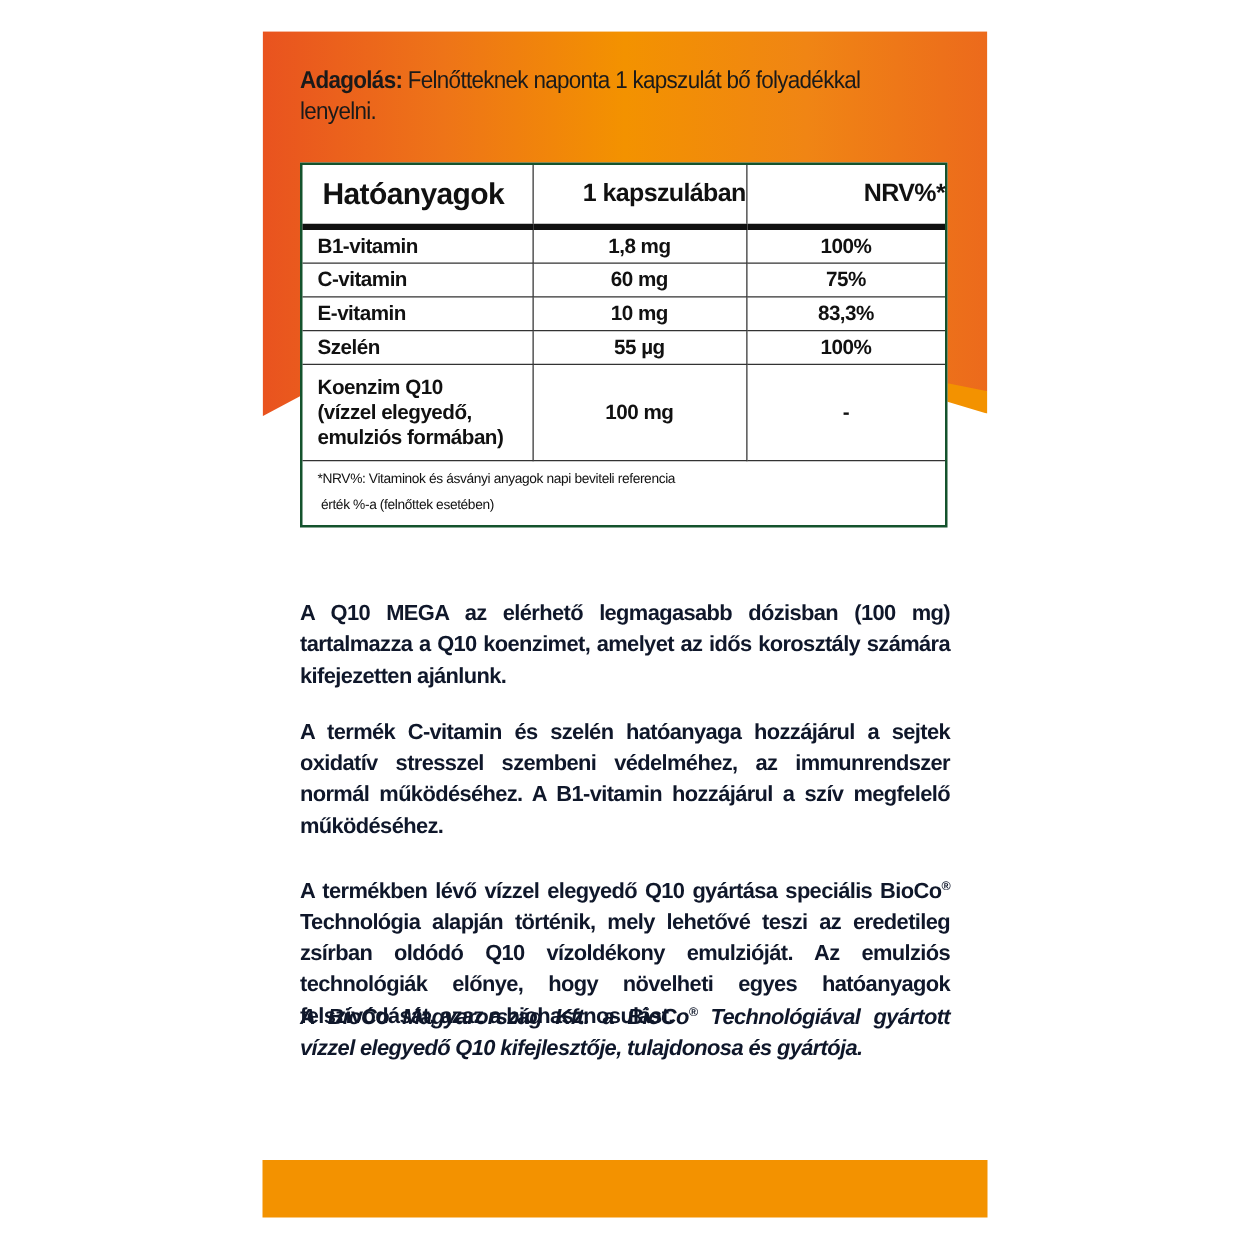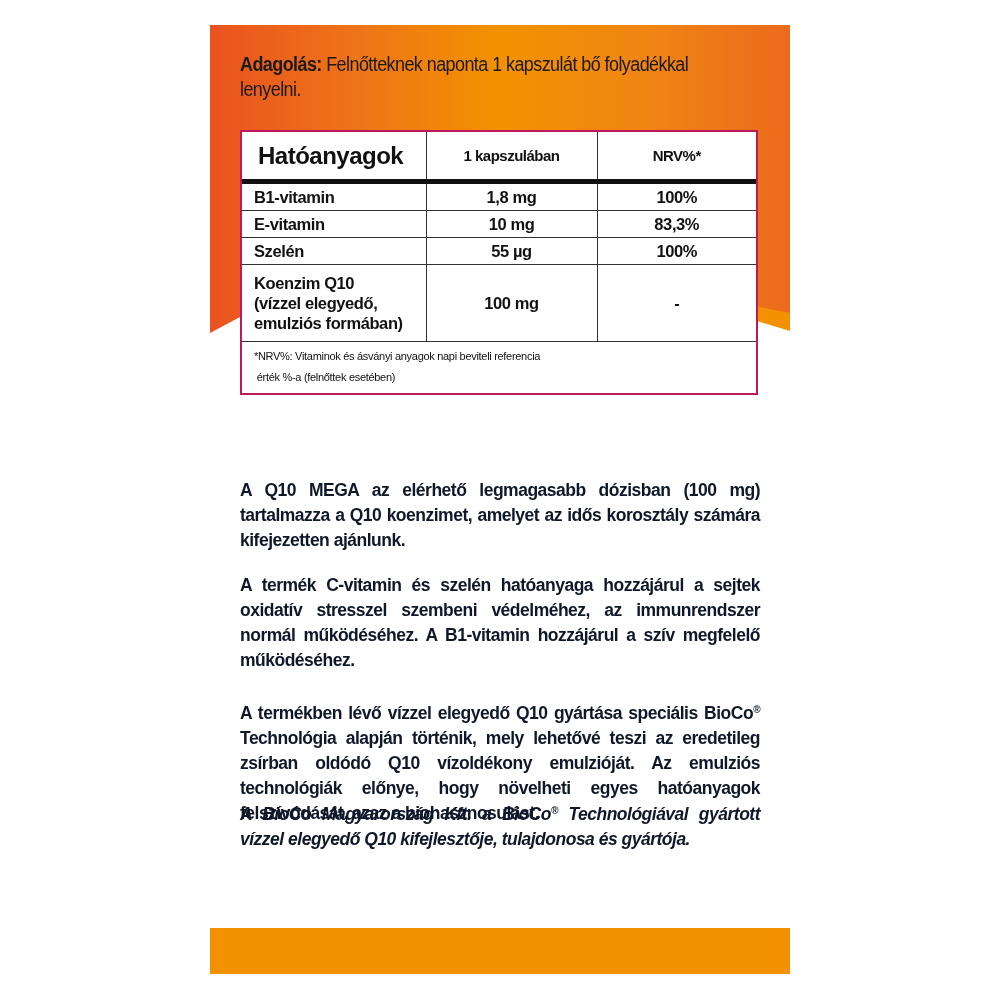--- a/index.html
+++ b/index.html
@@ -18,28 +18,28 @@
       clip-path: polygon(0 0, 100% 8px, 100% 100%, 0 14px);
     }
     .dosage {
       position: absolute; left: 240px; top: 52px; width: 540px;
       font-size: 19.5px; line-height: 25px; color: #1a1a1a;
       letter-spacing: -0.6px; transform: scaleX(0.92); transform-origin: left top;
     }
     .dosage b { font-weight: bold; }
     .table-wrap {
       position: absolute; left: 240px; top: 130px; width: 518px;
-      background: #fff; border: 2px solid #be185d; box-sizing: border-box;
+      background: #fff; border: 2px solid #14532d; box-sizing: border-box;
     }
     table { border-collapse: collapse; width: 100%; table-layout: fixed; }
     col.c1 { width: 184px; } col.c2 { width: 171px; } col.c3 { width: auto; }
     th, td { border: 1.5px solid #333; padding: 0; font-weight: bold; }
     th { height: 47px; font-size: 22px; letter-spacing: -0.5px; }
     th.c1 { text-align: left; padding-left: 16px; font-size: 24px; }
-    th.c2, th.c3 { text-align: center; font-size: 15px; }
+    th.c2, th.c3 { text-align: right; font-size: 20px; }
     thead tr { border-bottom: 5px solid #111; }
     thead th { border-bottom: 5px solid #111; }
     td { height: 26px; font-size: 16.5px; line-height: 20px; letter-spacing: -0.4px; }
     td.name { text-align: left; padding-left: 12px; margin-left: 28px; }
     td.val, td.nrv { text-align: center; }
     tr.multi td { height: 76px; }
     td.foot {
       font-weight: normal; font-size: 11px; line-height: 21px; padding: 4px 8px 5px 12px;
       text-align: left; height: auto; letter-spacing: -0.3px;
     }
@@ -81,20 +81,25 @@
         <th class="c3">NRV%*</th>
       </tr>
     </thead>
     <tbody>
       <tr>
         <td class="name">B1-vitamin</td>
         <td class="val">1,8 mg</td>
         <td class="nrv">100%</td>
       </tr>
       <tr>
+        <td class="name">C-vitamin</td>
+        <td class="val">60 mg</td>
+        <td class="nrv">75%</td>
+      </tr>
+      <tr>
         <td class="name">E-vitamin</td>
         <td class="val">10 mg</td>
         <td class="nrv">83,3%</td>
       </tr>
       <tr>
         <td class="name">Szelén</td>
         <td class="val">55 µg</td>
         <td class="nrv">100%</td>
       </tr>
       <tr class="multi">

